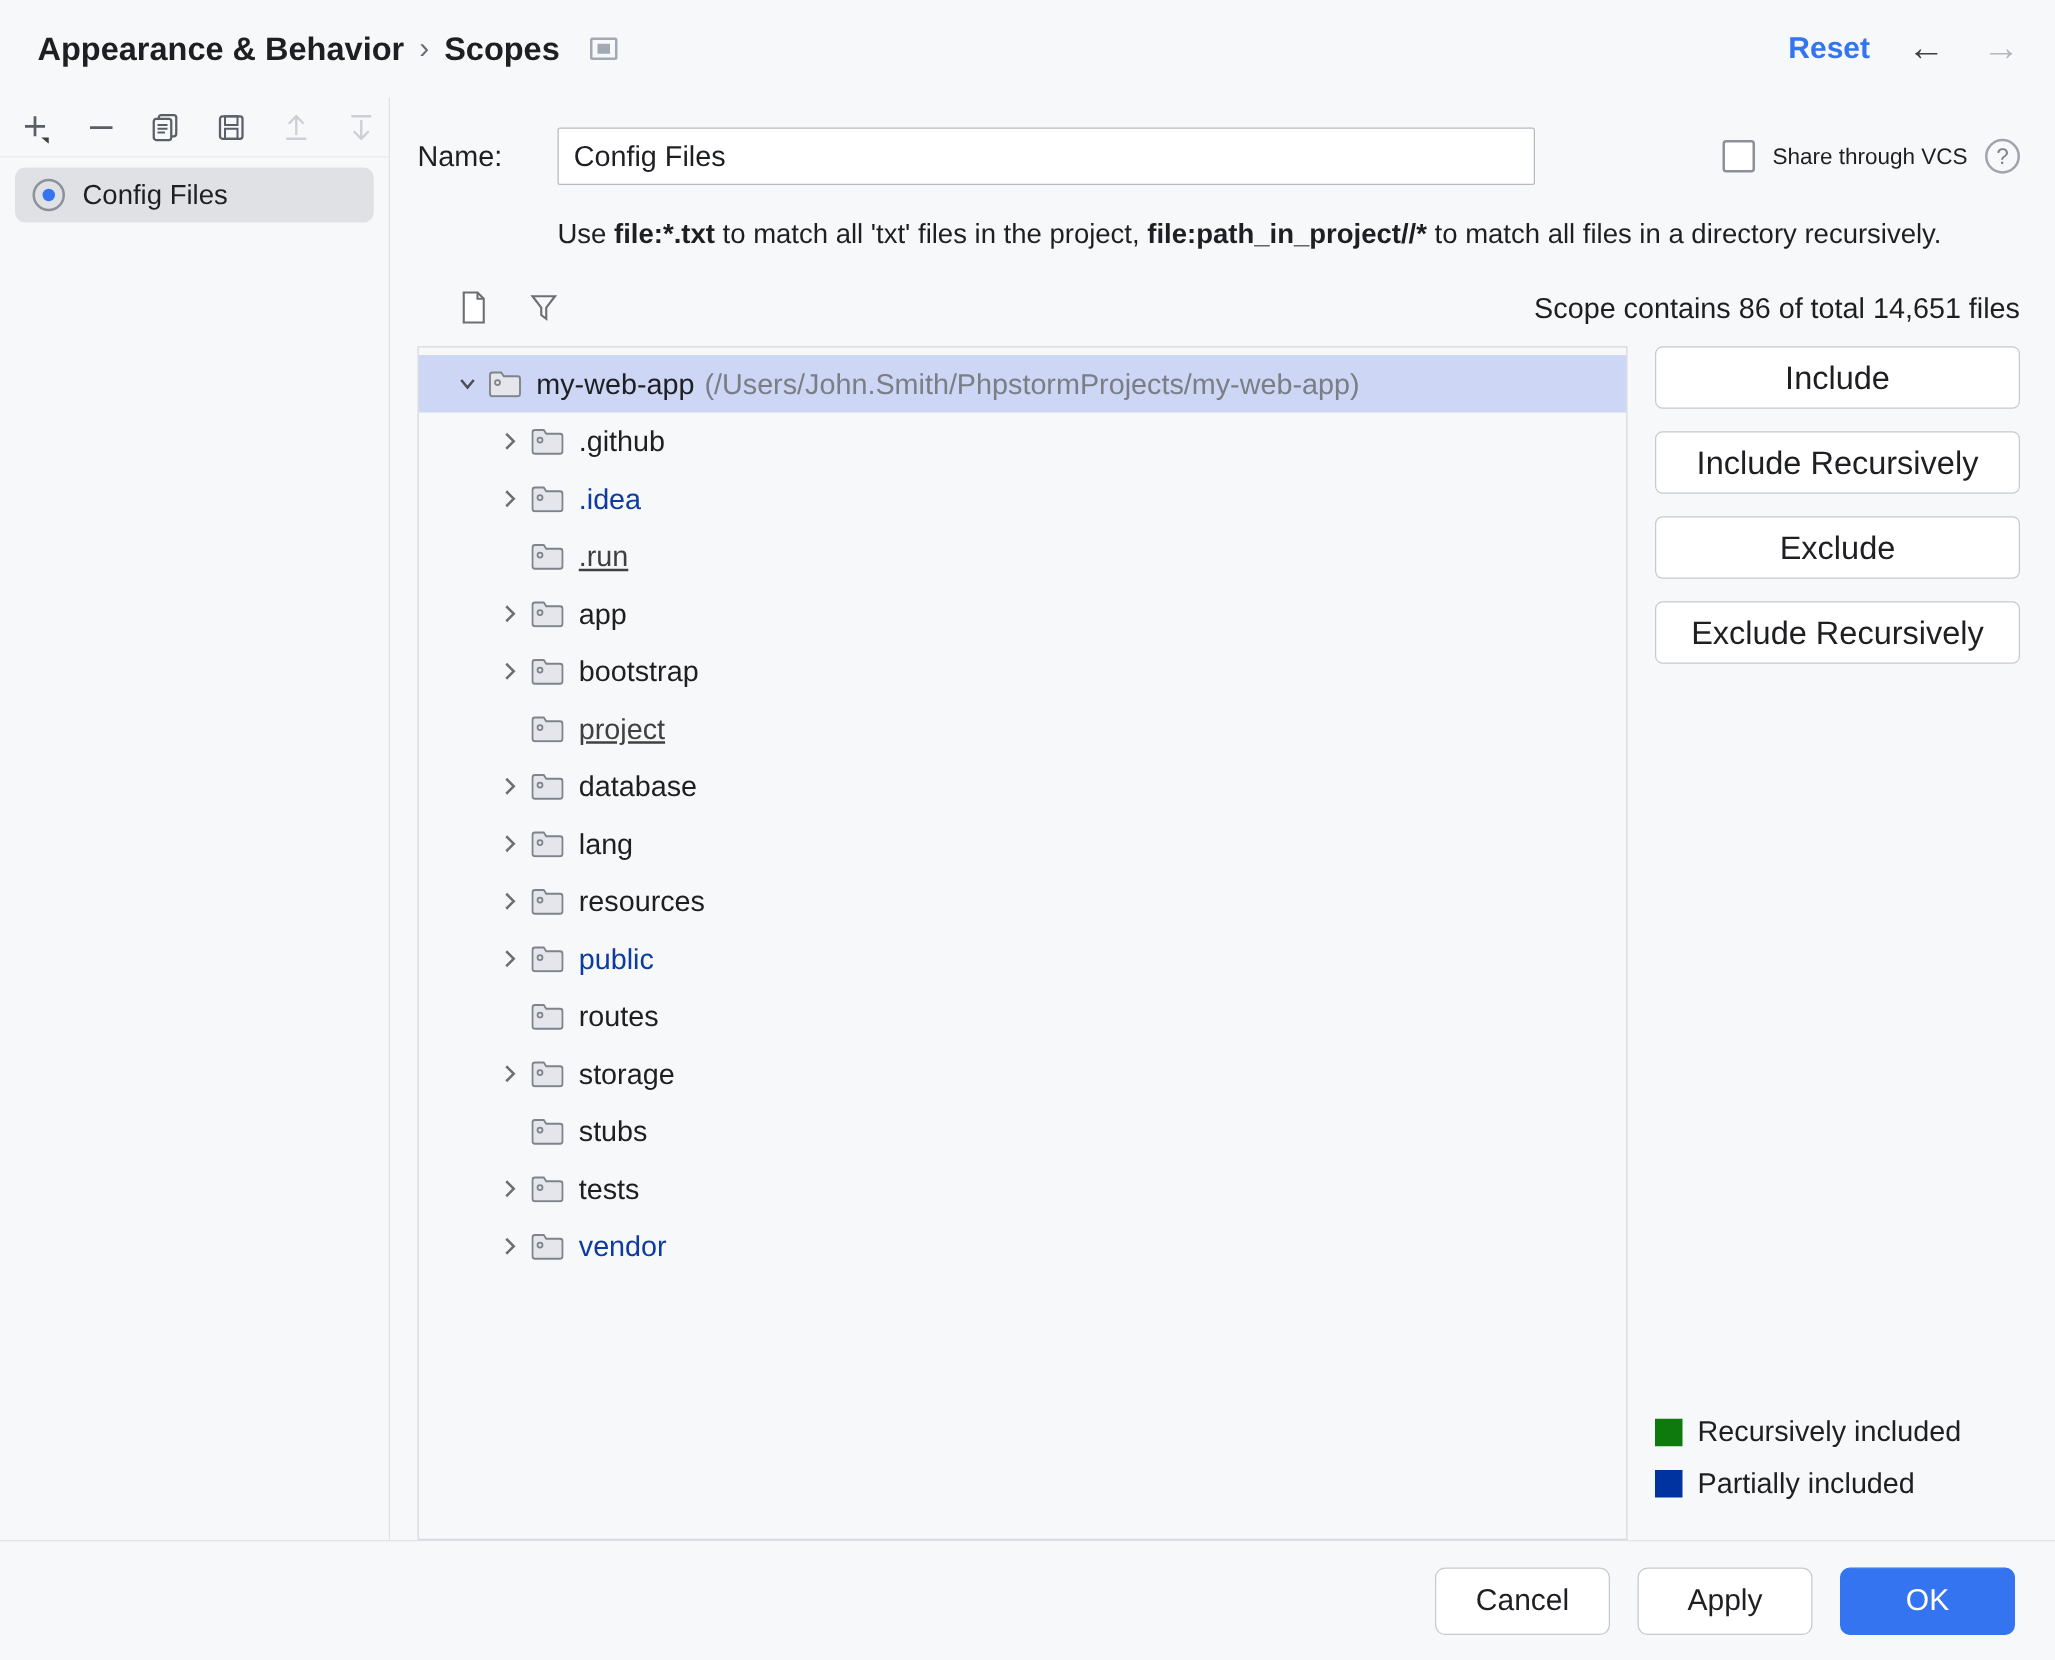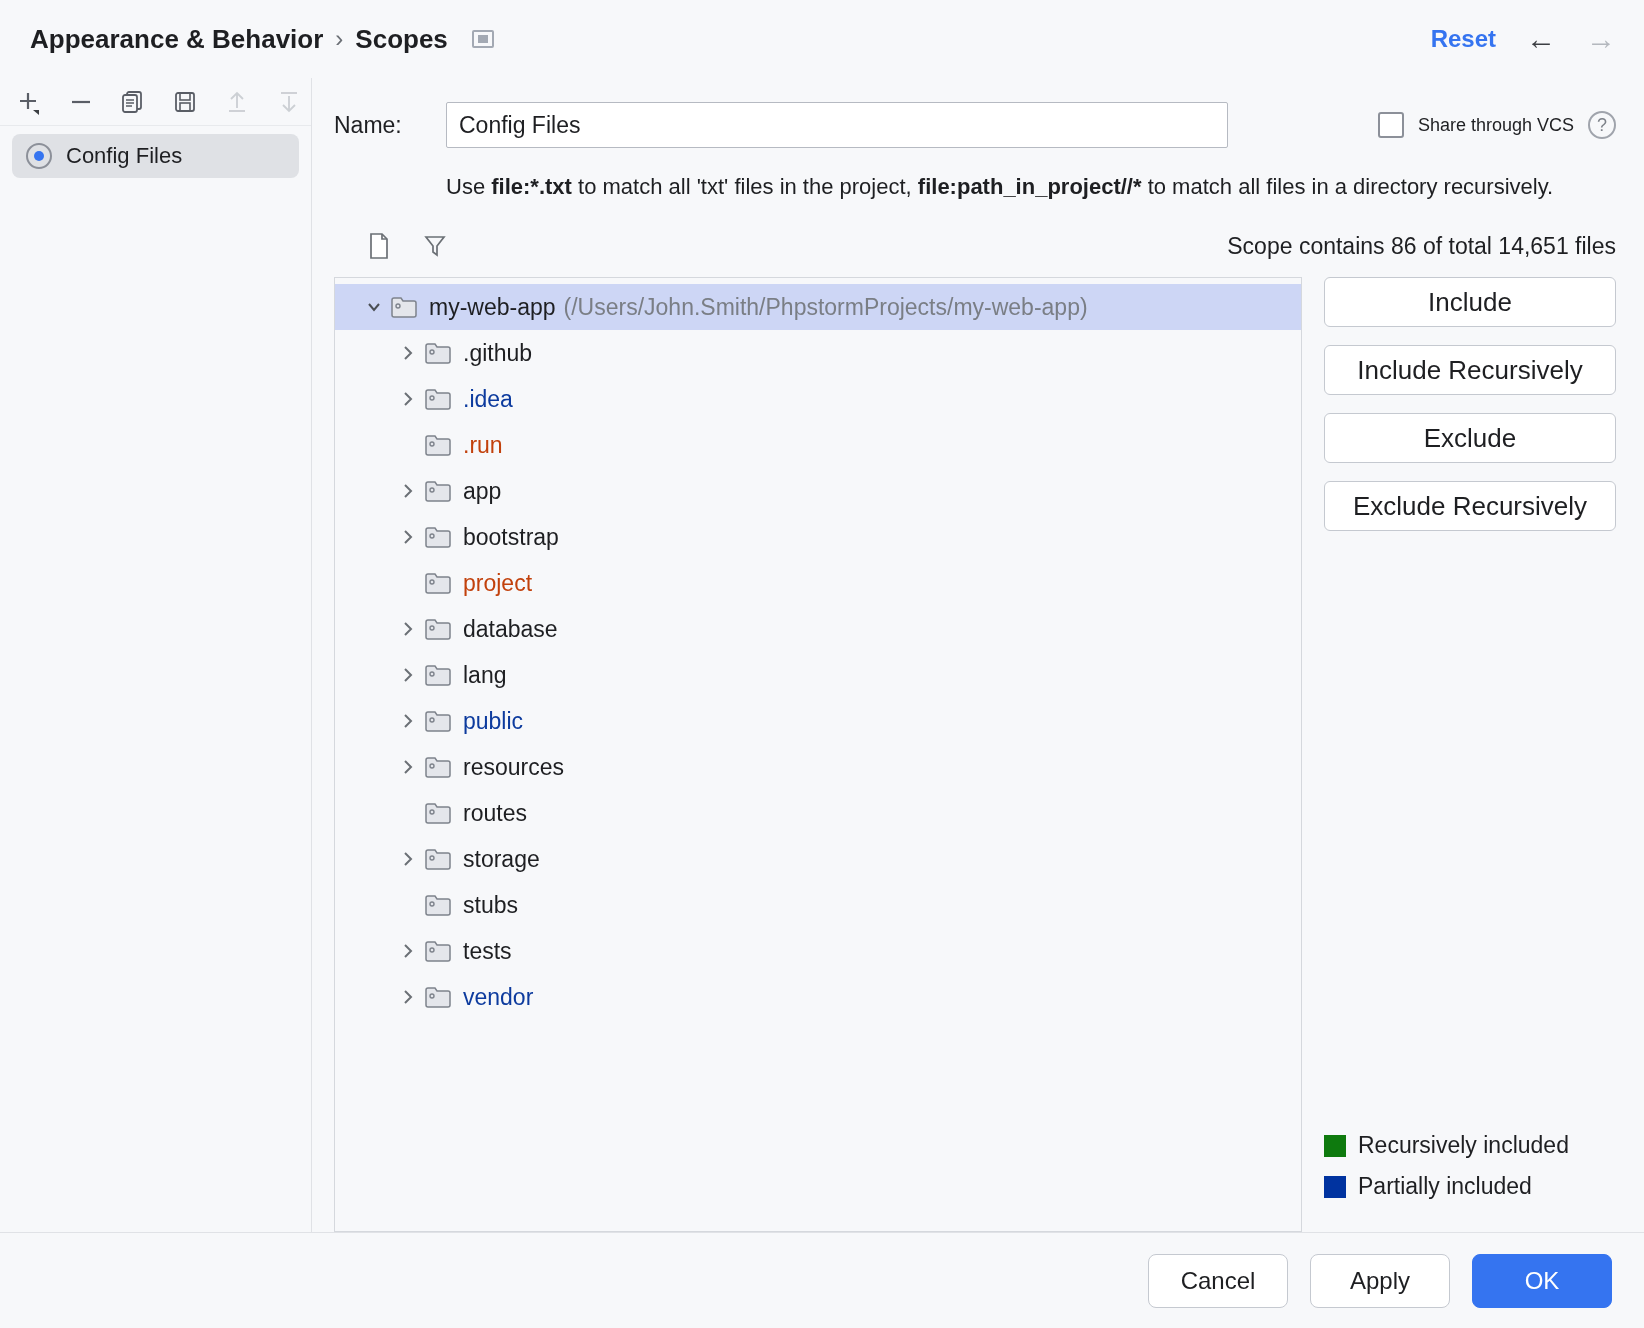--- a/index.html
+++ b/index.html
@@ -85,21 +85,21 @@
   .tnode { display: flex; align-items: center; height: 46px; padding-left: 22px; font-size: 23px; cursor: pointer; }
   .tnode.selected { background: #CDD6F5; }
   .tnode .chev { width: 34px; flex: 0 0 34px; color: #6B7075; font-size: 20px; display:flex; align-items:center; justify-content:center; }
   .tnode .chev.down { transform: none; }
   .tnode.child { padding-left: 56px; }
   .folder { width: 26px; height: 22px; flex: 0 0 26px; margin-right: 12px; position: relative; }
   .label { white-space: nowrap; }
   .path { color: #7A7E85; margin-left: 8px; }
   .c-black { color: #1E1F22; }
   .c-blue  { color: #0D3B9E; }
-  .c-green { color: #c2410c; }
+  .c-green { color: #404040; text-decoration: underline; }
 
   .side-actions { width: 314px; flex: 0 0 314px; padding-left: 22px; display: flex; flex-direction: column; }
   .act-btn { height: 50px; border: 1px solid #C5C9D0; border-radius: 6px; background: #FFFFFF;
              font-size: 26px; display: flex; align-items: center; justify-content: center;
              margin-bottom: 18px; cursor: pointer; font-family: "Liberation Sans", sans-serif; color:#1E1F22; }
   .legend { margin-top: auto; padding-bottom: 18px; }
   .legend-row { display: flex; align-items: center; gap: 12px; font-size: 23px; margin-bottom: 14px; }
   .swatch { width: 22px; height: 22px; flex: 0 0 22px; }
 
   
@@ -331,33 +331,33 @@
               <div class="tnode child">
                 <span class="chev">
                   <svg width="18" height="18" viewBox="0 0 18 18">
                     <path d="M6 3 L12 9 L6 15" stroke="#6B7075" stroke-width="2" fill="none"></path>
                   </svg>
                 </span>
                 <span class="folder"><svg width="26" height="22" viewBox="0 0 26 22">
                     <path d="M1 4 a2 2 0 0 1 2-2 h7 l2 3 h11 a2 2 0 0 1 2 2 v12 a2 2 0 0 1-2 2 H3 a2 2 0 0 1-2-2 Z" fill="#E4E6EB" stroke="#7E838C" stroke-width="1.5"></path>
                     <circle cx="7" cy="10" r="2" fill="none" stroke="#7E838C" stroke-width="1.4"></circle>
                   </svg></span>
+                <span class="label c-black">resources</span>
+              </div>
+              <div class="tnode child">
+                <span class="chev">
+                  <svg width="18" height="18" viewBox="0 0 18 18">
+                    <path d="M6 3 L12 9 L6 15" stroke="#6B7075" stroke-width="2" fill="none"></path>
+                  </svg>
+                </span>
+                <span class="folder"><svg width="26" height="22" viewBox="0 0 26 22">
+                    <path d="M1 4 a2 2 0 0 1 2-2 h7 l2 3 h11 a2 2 0 0 1 2 2 v12 a2 2 0 0 1-2 2 H3 a2 2 0 0 1-2-2 Z" fill="#E4E6EB" stroke="#7E838C" stroke-width="1.5"></path>
+                    <circle cx="7" cy="10" r="2" fill="none" stroke="#7E838C" stroke-width="1.4"></circle>
+                  </svg></span>
                 <span class="label c-blue">public</span>
-              </div>
-              <div class="tnode child">
-                <span class="chev">
-                  <svg width="18" height="18" viewBox="0 0 18 18">
-                    <path d="M6 3 L12 9 L6 15" stroke="#6B7075" stroke-width="2" fill="none"></path>
-                  </svg>
-                </span>
-                <span class="folder"><svg width="26" height="22" viewBox="0 0 26 22">
-                    <path d="M1 4 a2 2 0 0 1 2-2 h7 l2 3 h11 a2 2 0 0 1 2 2 v12 a2 2 0 0 1-2 2 H3 a2 2 0 0 1-2-2 Z" fill="#E4E6EB" stroke="#7E838C" stroke-width="1.5"></path>
-                    <circle cx="7" cy="10" r="2" fill="none" stroke="#7E838C" stroke-width="1.4"></circle>
-                  </svg></span>
-                <span class="label c-black">resources</span>
               </div>
               <div class="tnode child">
                 <span class="chev"></span>
                 <span class="folder"><svg width="26" height="22" viewBox="0 0 26 22">
                     <path d="M1 4 a2 2 0 0 1 2-2 h7 l2 3 h11 a2 2 0 0 1 2 2 v12 a2 2 0 0 1-2 2 H3 a2 2 0 0 1-2-2 Z" fill="#E4E6EB" stroke="#7E838C" stroke-width="1.5"></path>
                     <circle cx="7" cy="10" r="2" fill="none" stroke="#7E838C" stroke-width="1.4"></circle>
                   </svg></span>
                 <span class="label c-black">routes</span>
               </div>
               <div class="tnode child">

